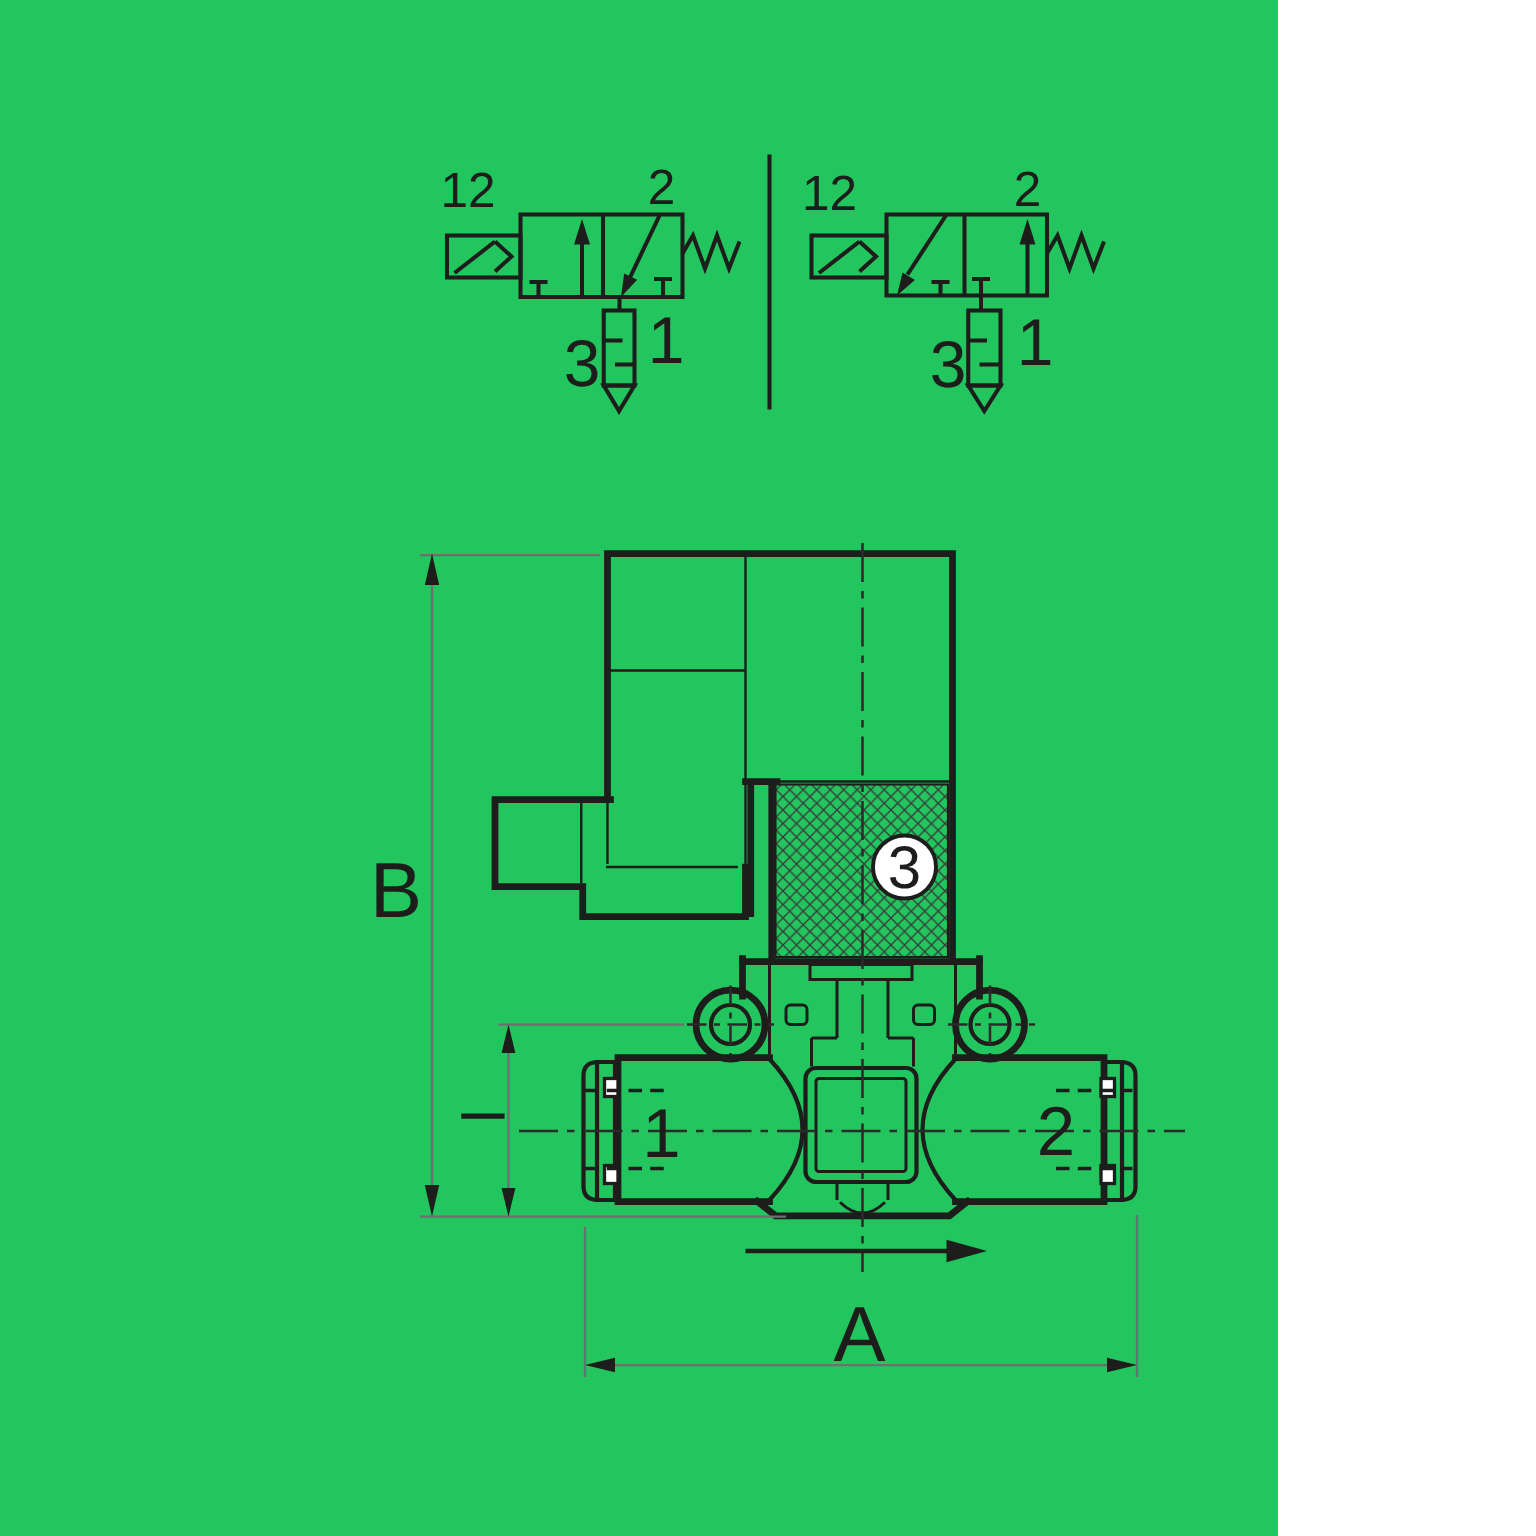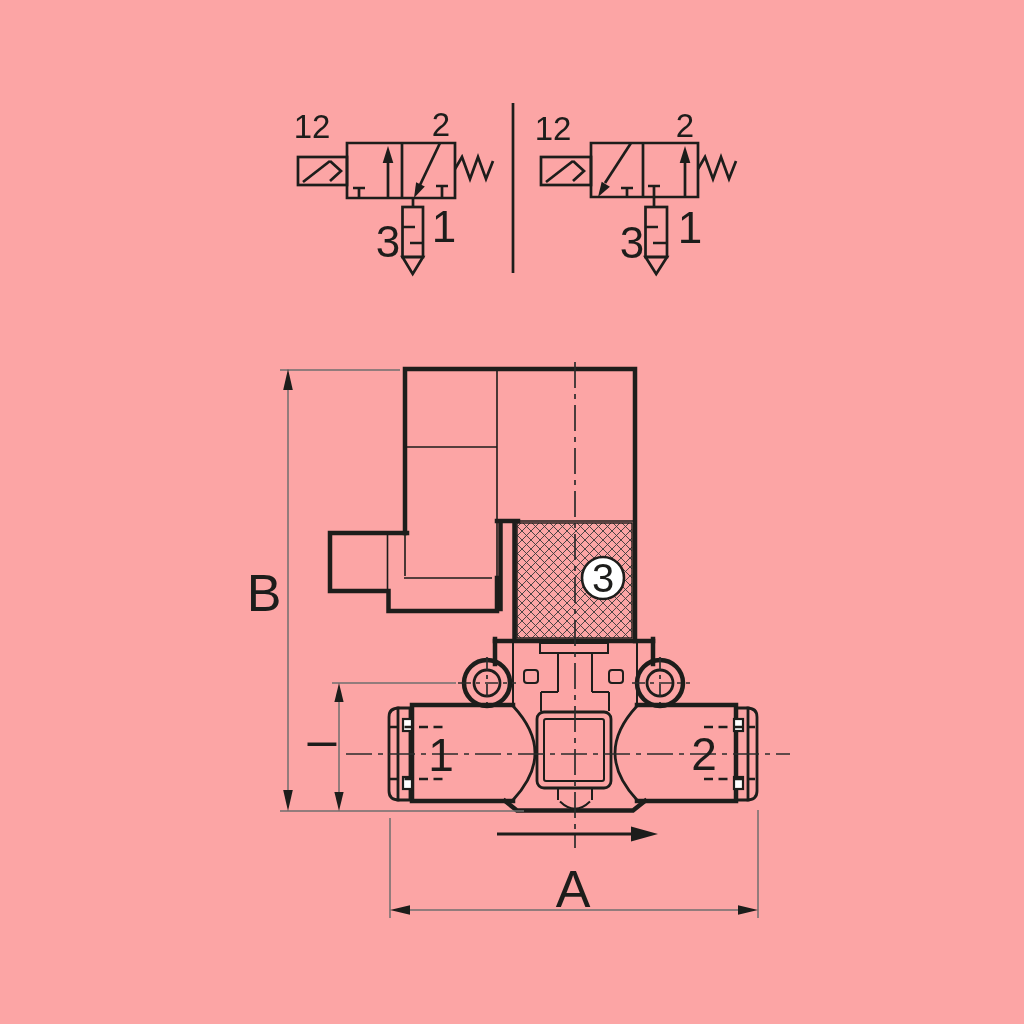--- a/index.html
+++ b/index.html
@@ -1,16 +1,16 @@
 <!DOCTYPE html>
 <html><head>
 <meta charset="utf-8">
 <style>
   html,body{margin:0;padding:0;background:#ffffff;}
-  .stage{position:relative;width:1024px;height:1024px;background:#fca5a5;overflow:hidden;
+  .stage{position:relative;width:852px;height:1024px;background:#22c55e;overflow:hidden;
          font-family:"Liberation Sans", sans-serif;}
   svg{display:block;}
   
   .thick{stroke:#1d1d1b;stroke-width:4.5;fill:none;stroke-linecap:square;stroke-linejoin:miter;}
   .med{stroke:#1d1d1b;stroke-width:2.8;fill:none;stroke-linecap:square;}
   .lite{stroke:#1d1d1b;stroke-width:2;fill:none;}
   .hairline{stroke:#1d1d1b;stroke-width:1.6;fill:none;}
   .sch{stroke:#1d1d1b;stroke-width:2.7;fill:none;stroke-linejoin:miter;}
   .schfill{fill:#1d1d1b;stroke:none;}
   .cl{stroke:#2b2b2b;stroke-width:1.7;fill:none;stroke-dasharray:26 6 5 6;}

